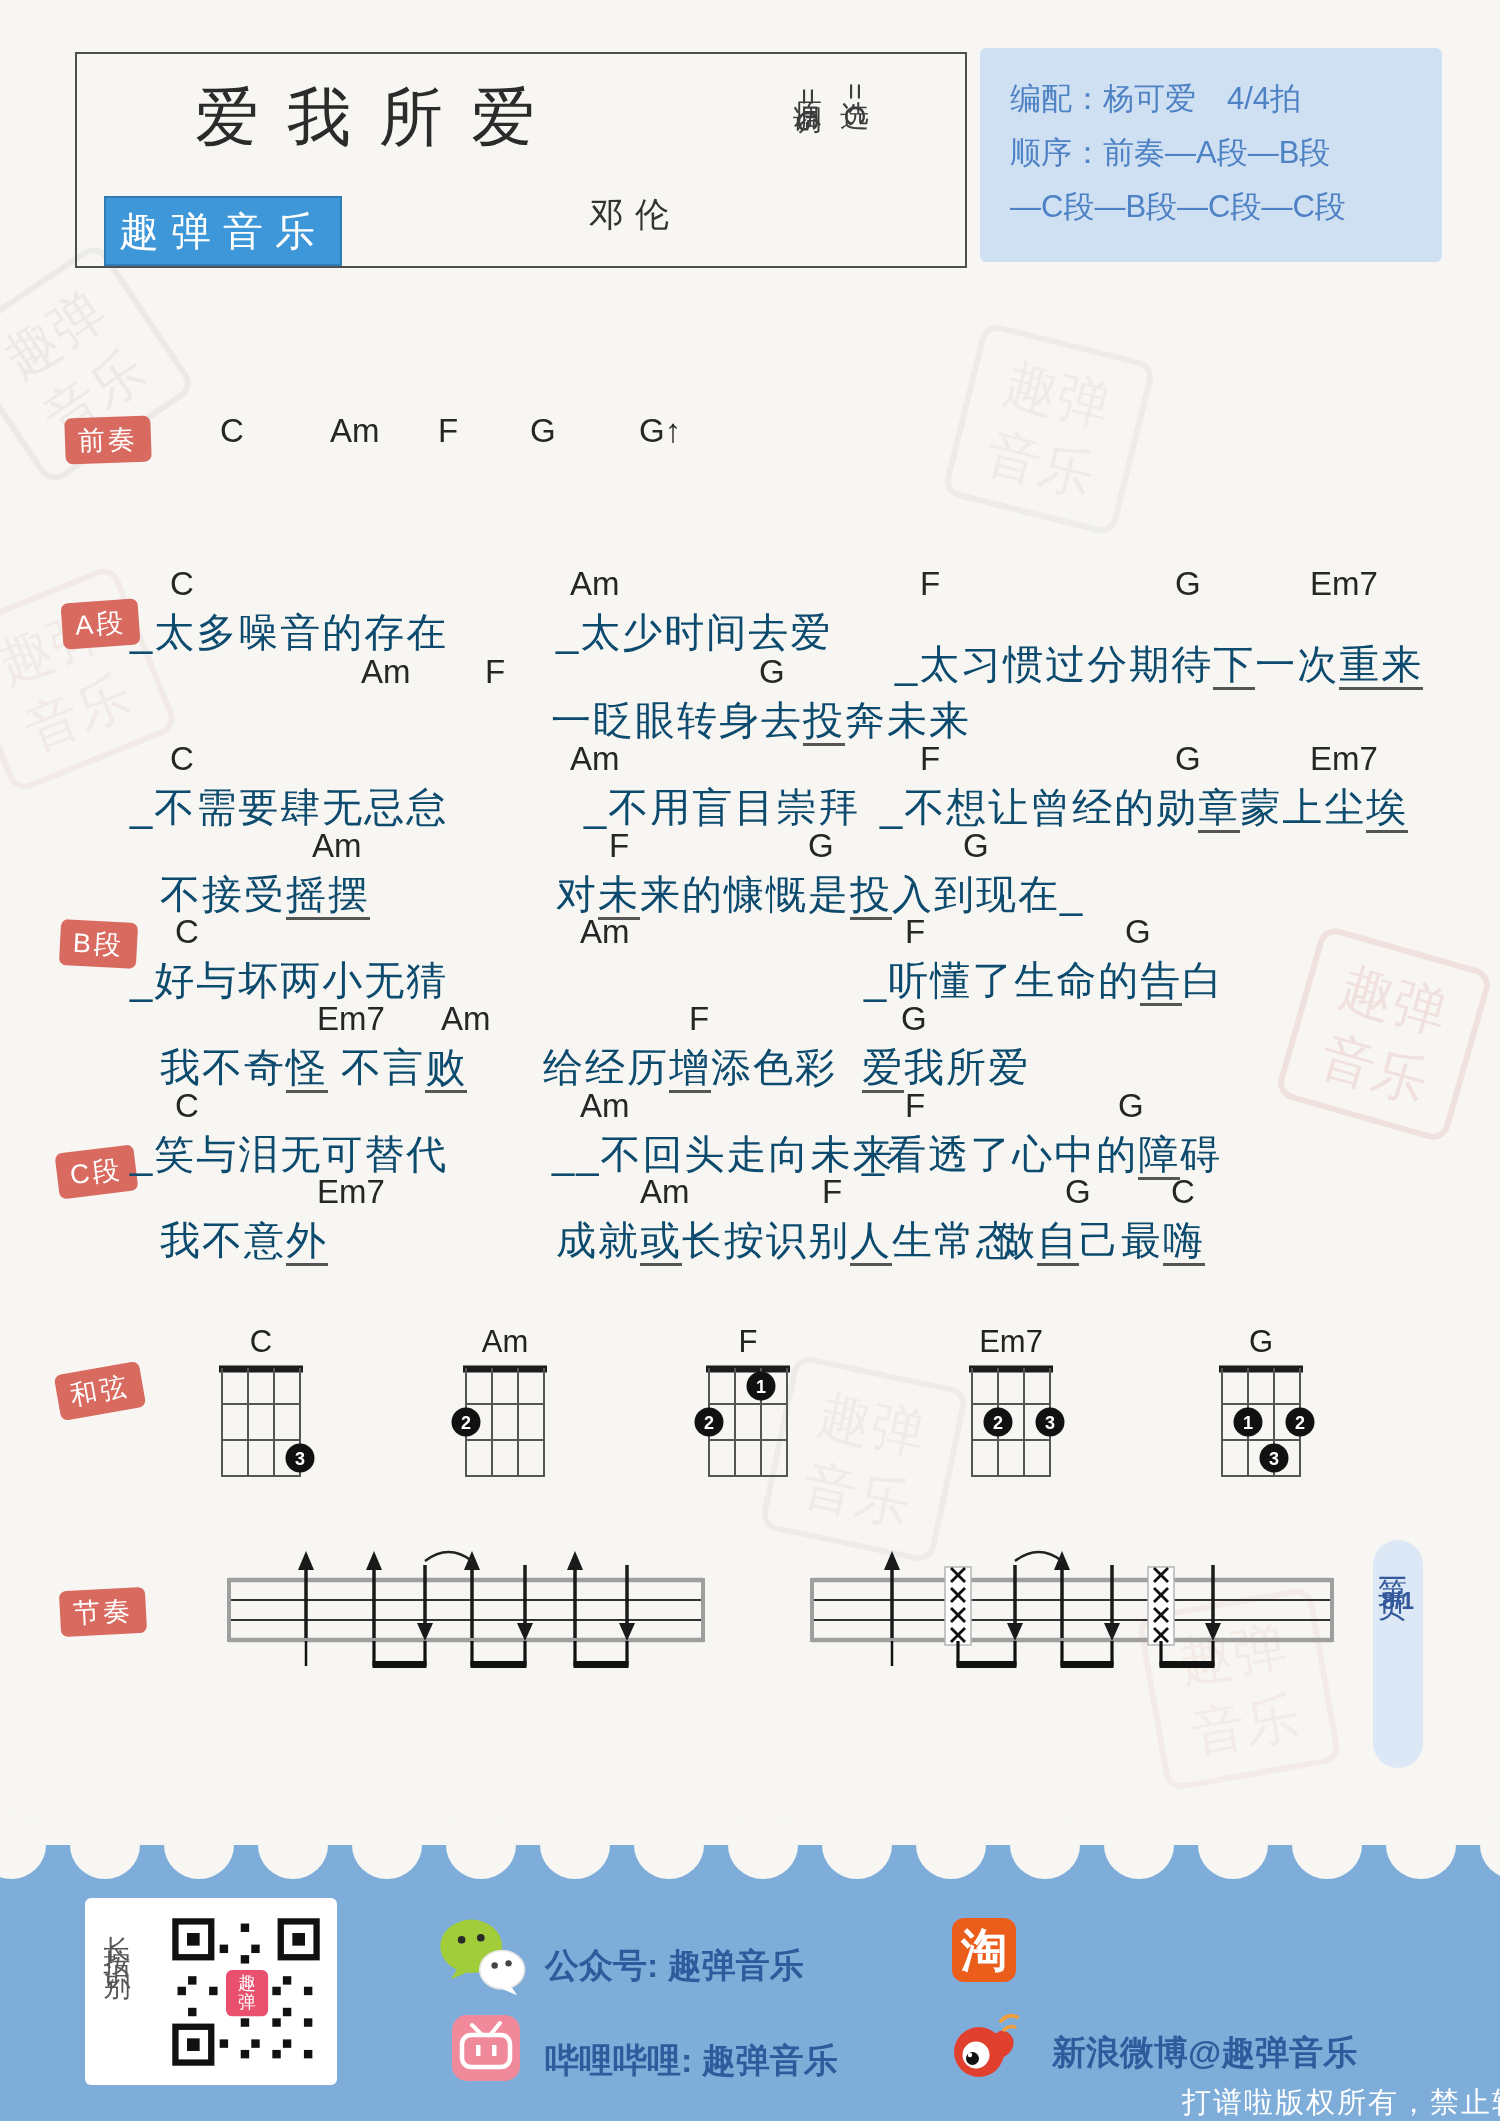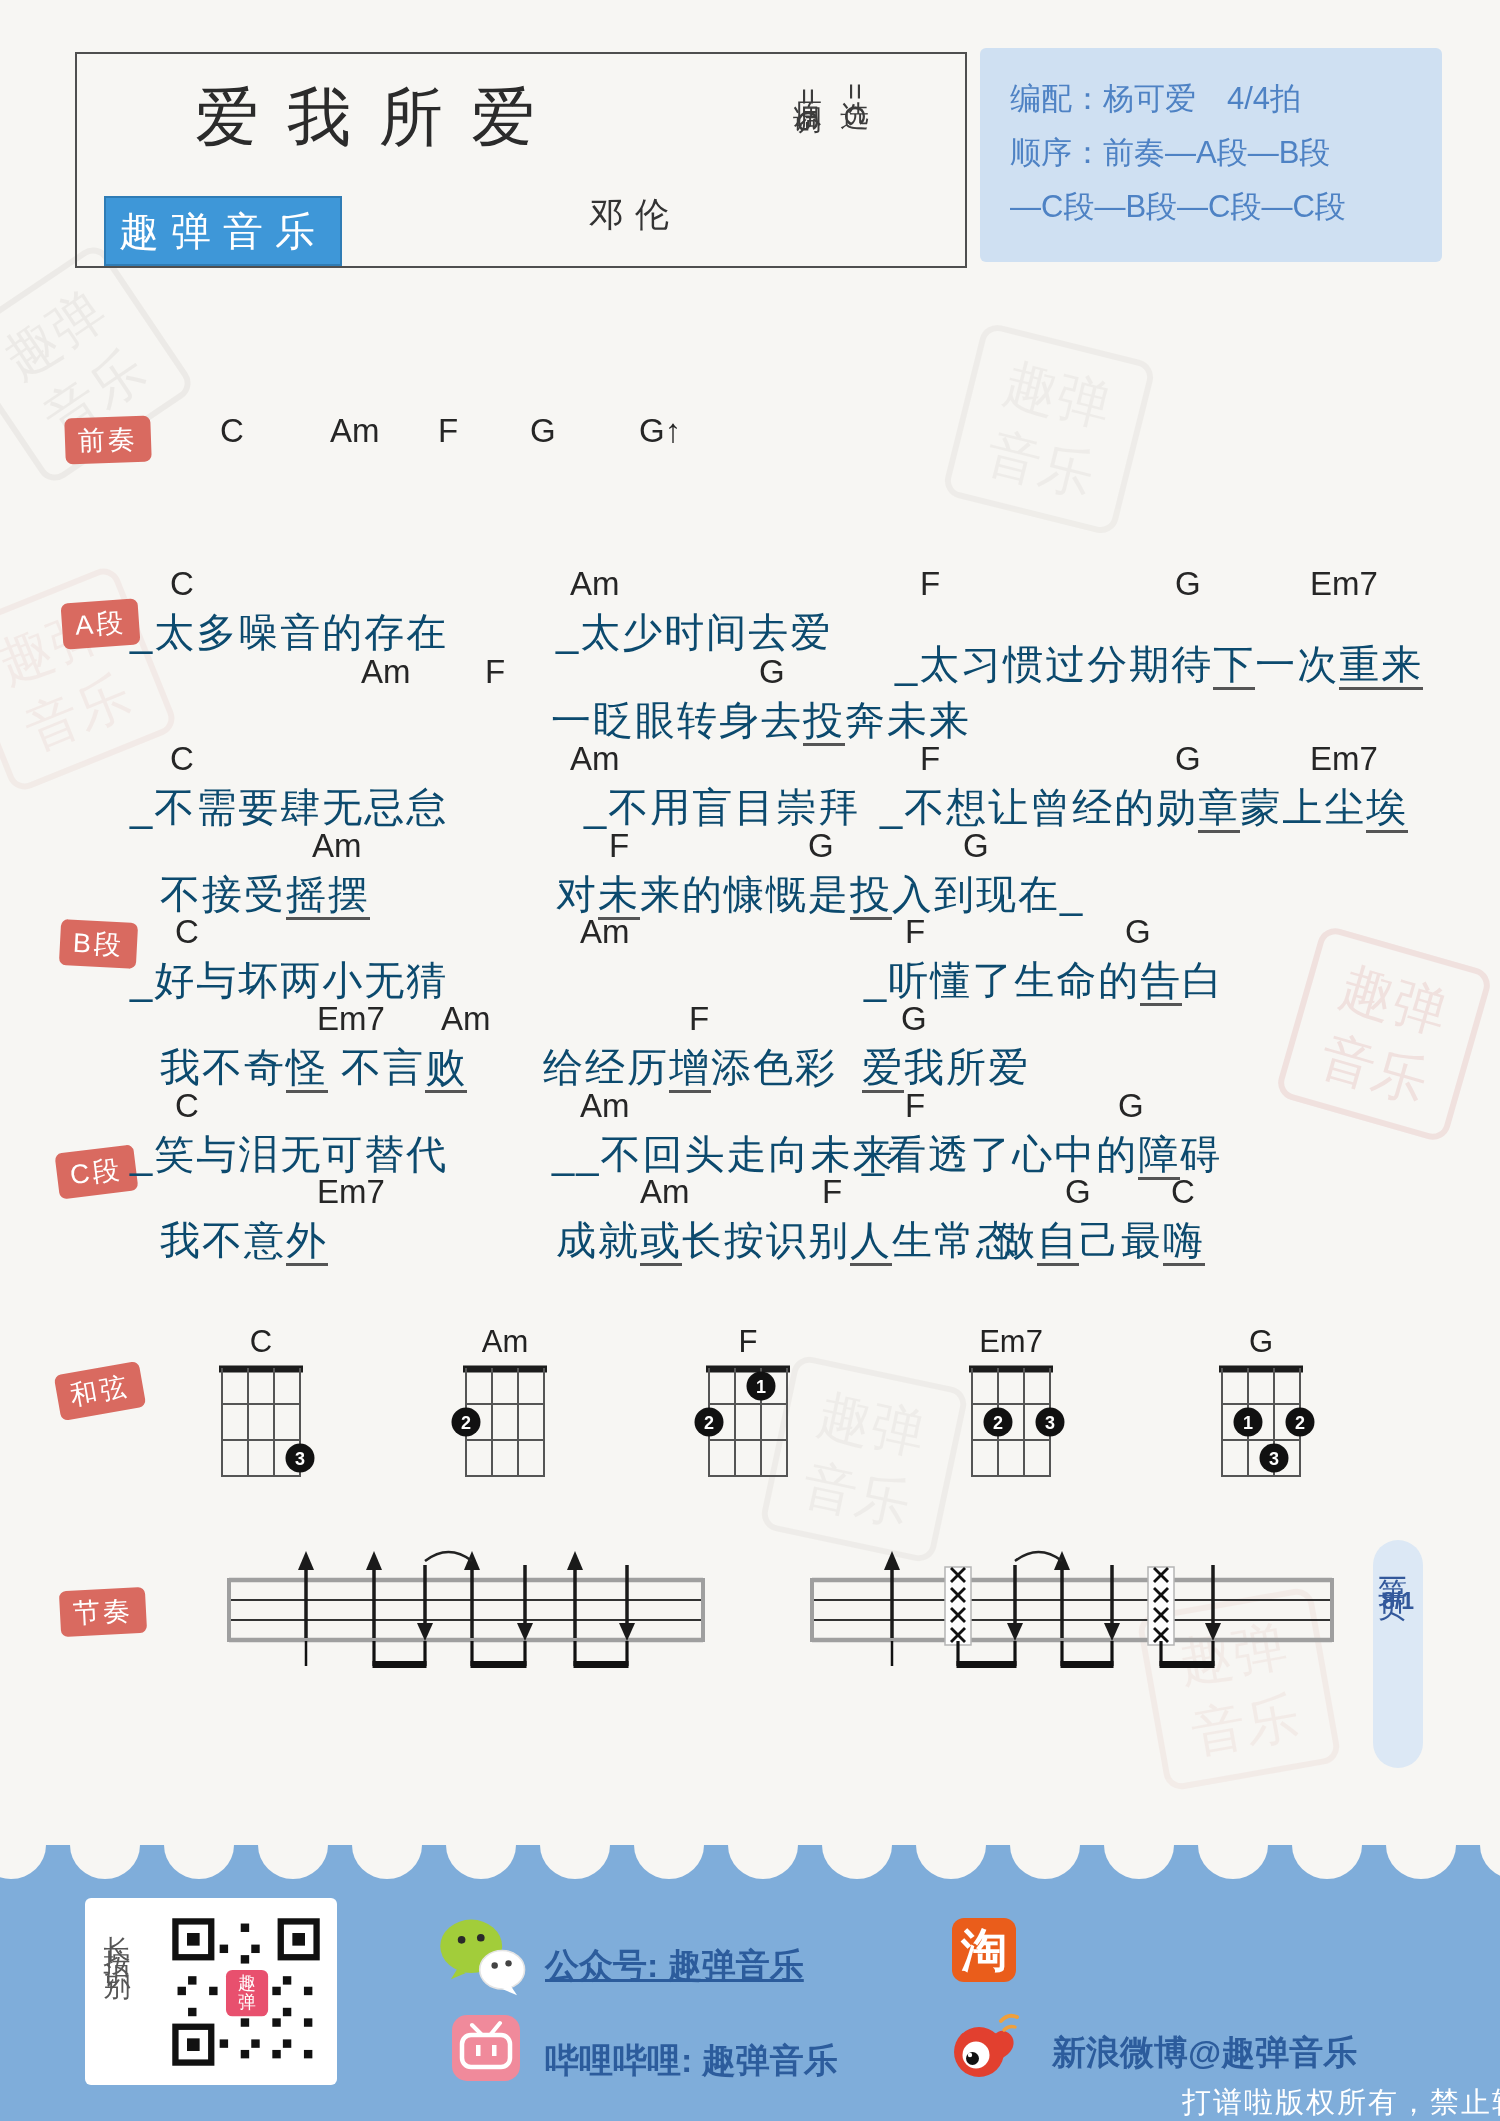--- a/index.html
+++ b/index.html
@@ -393,21 +393,21 @@
     <svg class="f-icon" style="left:436px;top:70px;" width="96" height="86" viewBox="0 0 90 80">
       <ellipse cx="33" cy="29" rx="29" ry="25" fill="#a2cd3a"></ellipse>
       <path d="M20,50 L14,60 L28,54 Z" fill="#a2cd3a"></path>
       <circle cx="24" cy="23" r="3.6" fill="#2a2a2a"></circle>
       <circle cx="42" cy="21" r="3.6" fill="#2a2a2a"></circle>
       <ellipse cx="62" cy="51" rx="21" ry="18" fill="#ffffff" stroke="#e4e4e4" stroke-width="1.5"></ellipse>
       <path d="M70,66 L76,75 L62,69 Z" fill="#ffffff"></path>
       <circle cx="55" cy="47" r="3" fill="#444"></circle>
       <circle cx="68" cy="45" r="3" fill="#444"></circle>
     </svg>
-    <div class="f-label" style="left:545px;top:98px;text-decoration:underline;">公众号: 趣弹音乐</div>
+    <div class="f-label" style="left:545px;top:98px;">公众号: 趣弹音乐</div>
 
     <div class="f-icon bl-icon" style="left:452px;top:170px;">
       <svg width="68" height="66" viewBox="0 0 68 66">
         <line x1="20" y1="10" x2="29" y2="19" stroke="#fff" stroke-width="4" stroke-linecap="round"></line>
         <line x1="48" y1="8" x2="39" y2="19" stroke="#fff" stroke-width="4" stroke-linecap="round"></line>
         <rect x="10" y="20" width="48" height="32" rx="9" fill="none" stroke="#fff" stroke-width="4.5"></rect>
         <rect x="24" y="30" width="4.5" height="11" fill="#fff"></rect>
         <rect x="40" y="30" width="4.5" height="11" fill="#fff"></rect>
       </svg>
     </div>

